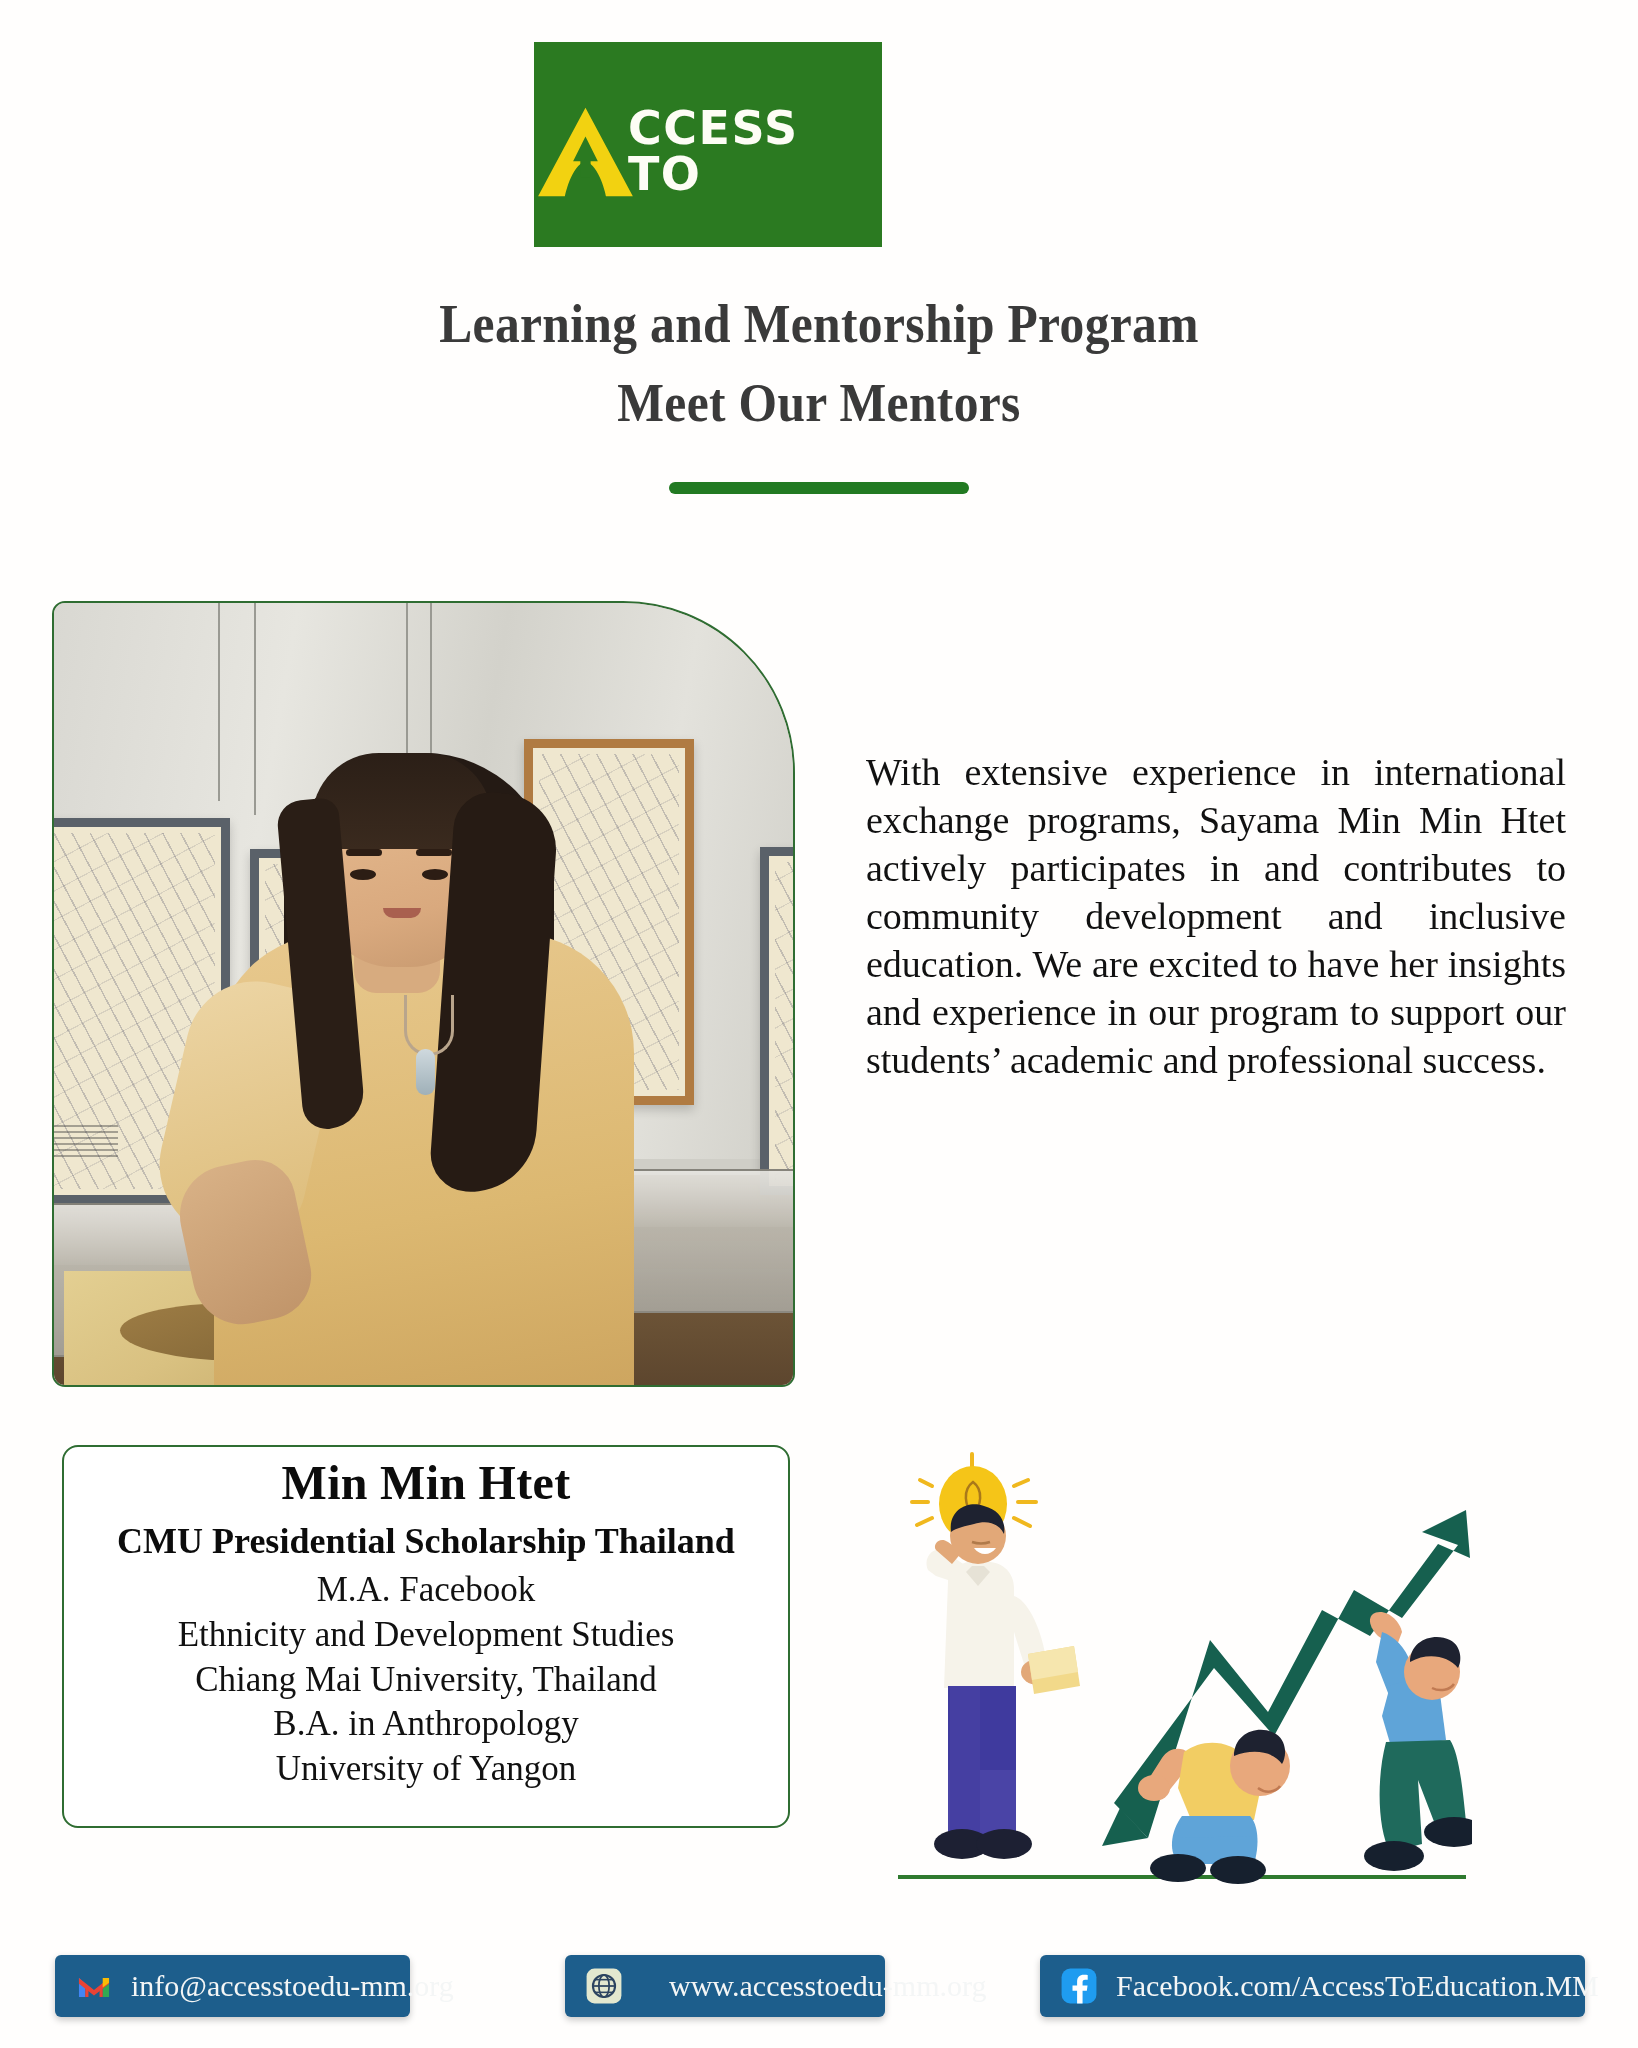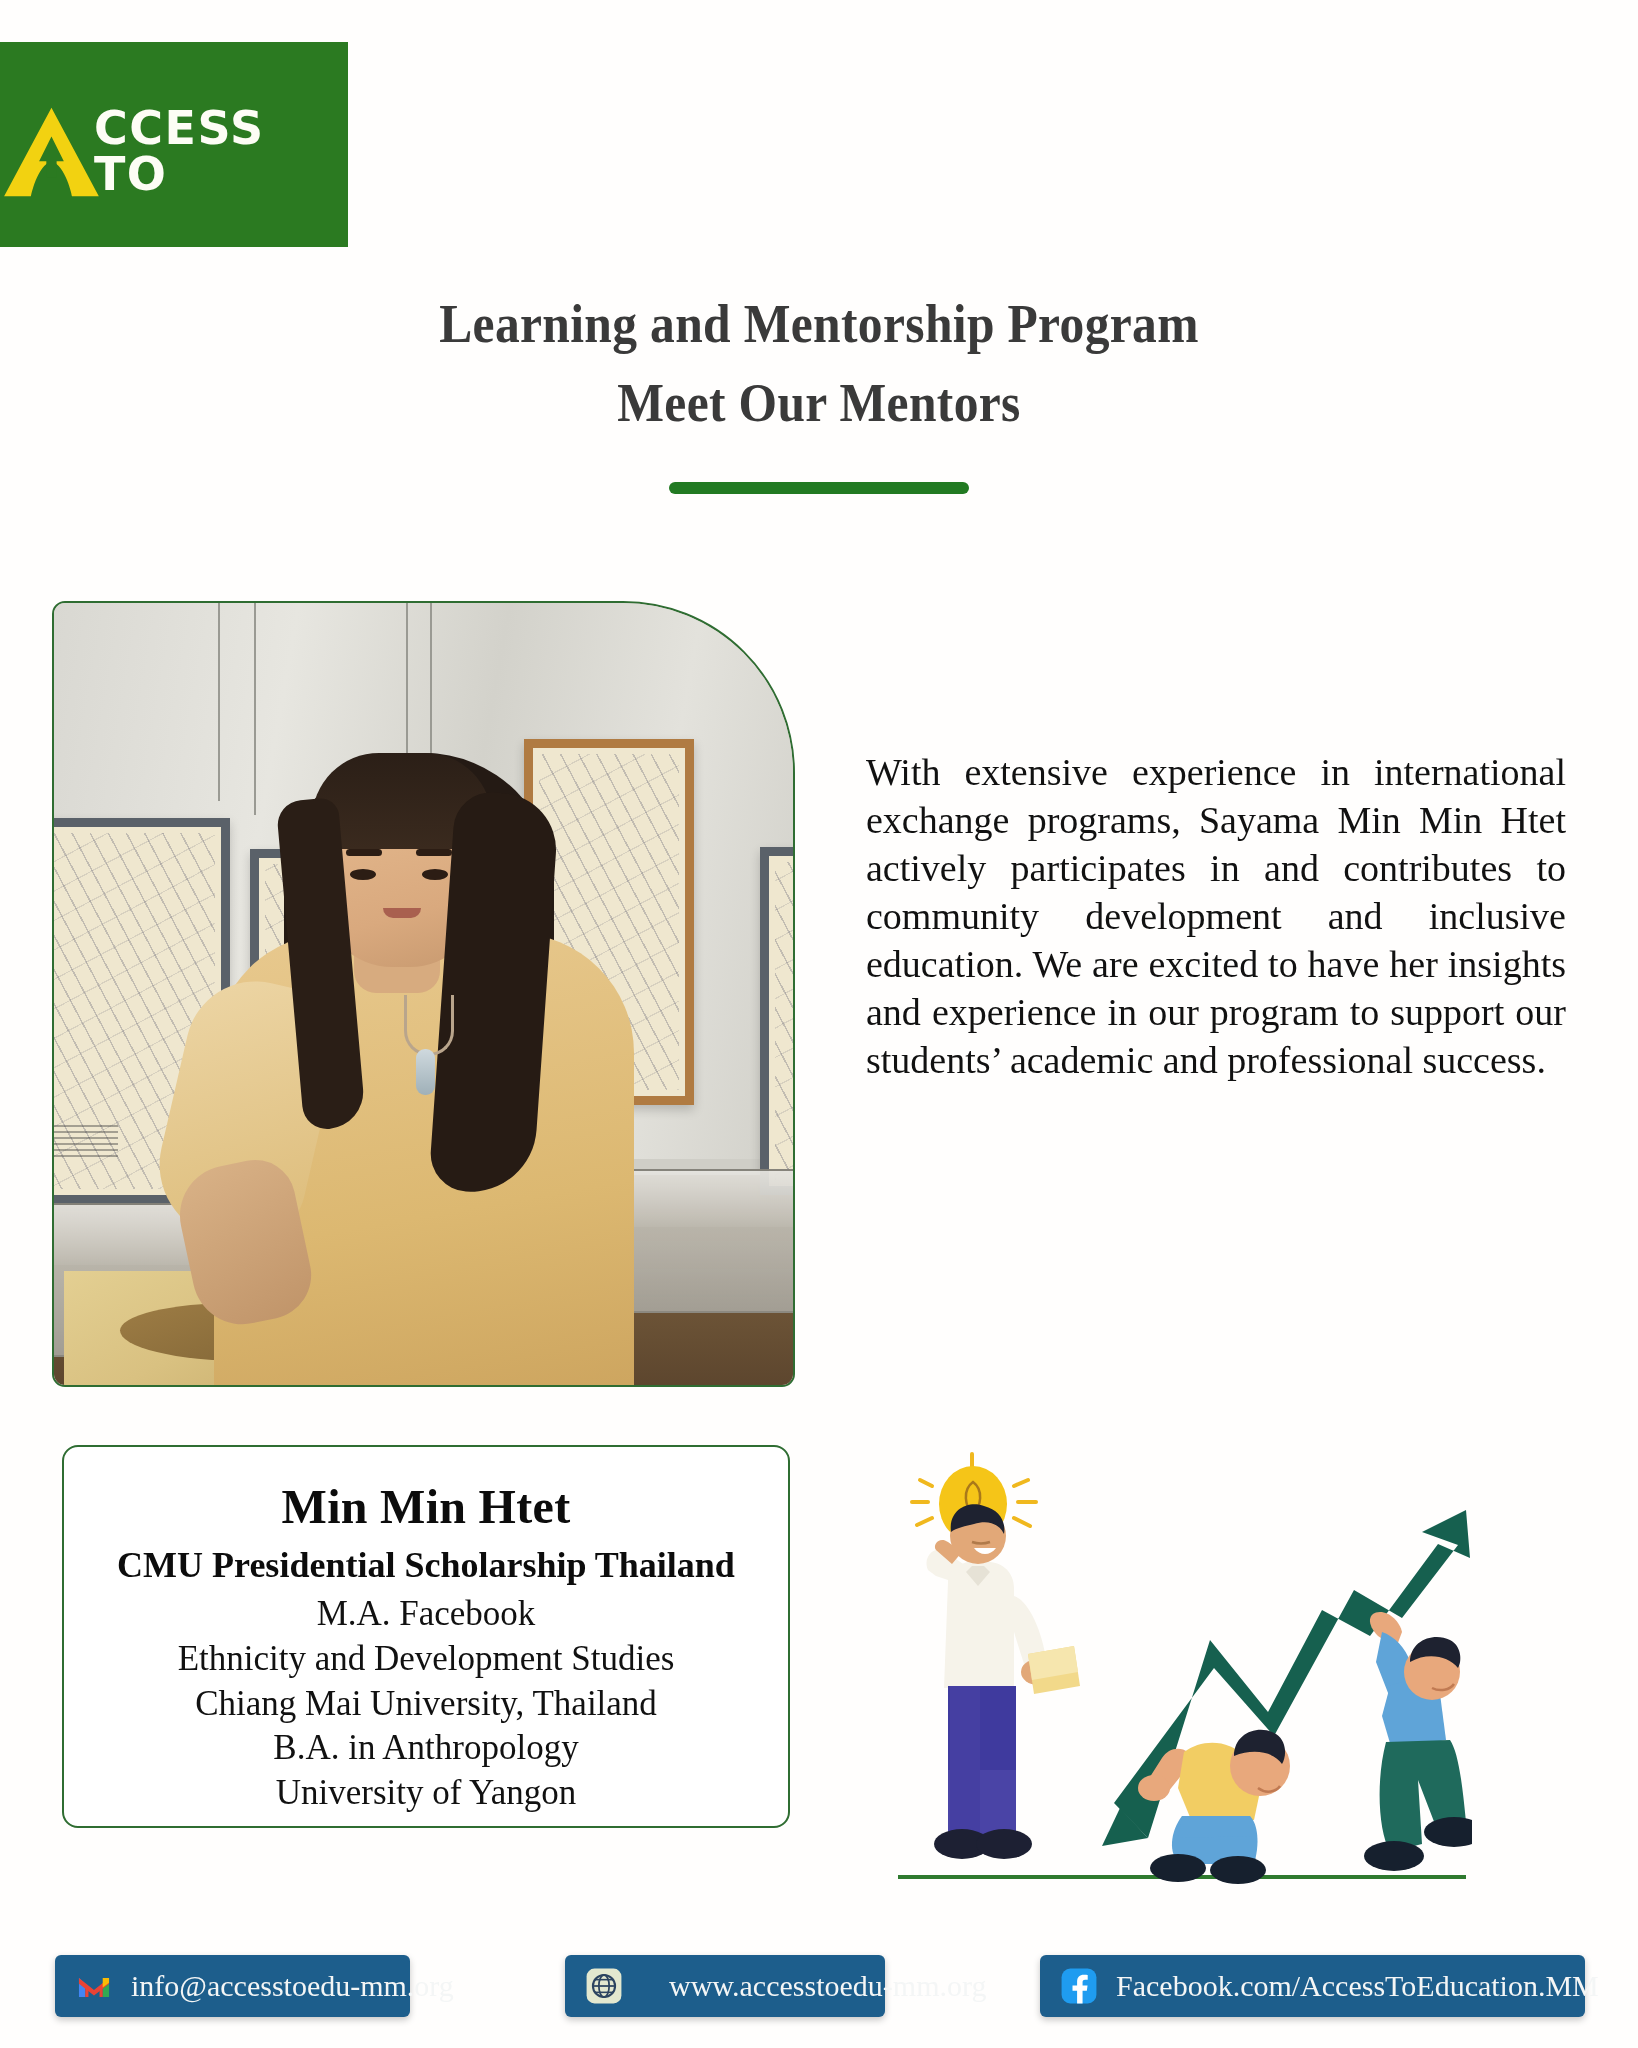--- a/index.html
+++ b/index.html
@@ -20,20 +20,21 @@
     overflow: hidden;
   }
 
   
   .logo-wrap {
     position: absolute;
     left: 0;
     top: 42px;
     width: 1416px;
     display: flex;
+    justify-content: center;
   }
   .logo-box {
     width: 348px;
     height: 205px;
     background: #2b7a21;
     display: flex;
     flex-direction: column;
     align-items: center;
     justify-content: center;
     padding-top: 4px;
@@ -255,21 +256,21 @@
   .namecard {
     position:absolute;
     left: 62px;
     top: 1445px;
     width: 728px;
     height: 383px;
     border: 2.5px solid #2f6d32;
     border-radius: 16px;
     background:#ffffff;
     box-sizing:border-box;
-    padding-top: 32px;
+    padding-top: 8px;
     text-align:center;
   }
   .nc-name {
     font-family:"Liberation Serif", serif;
     font-weight:bold;
     font-size: 48px;
     letter-spacing:0.3px;
     color:#0c0c0c;
     margin-bottom: 10px;
   }

